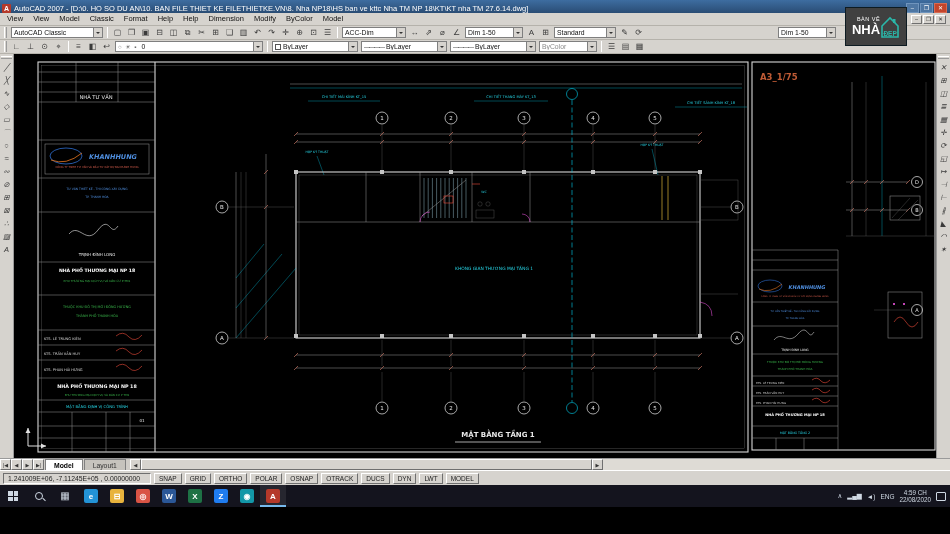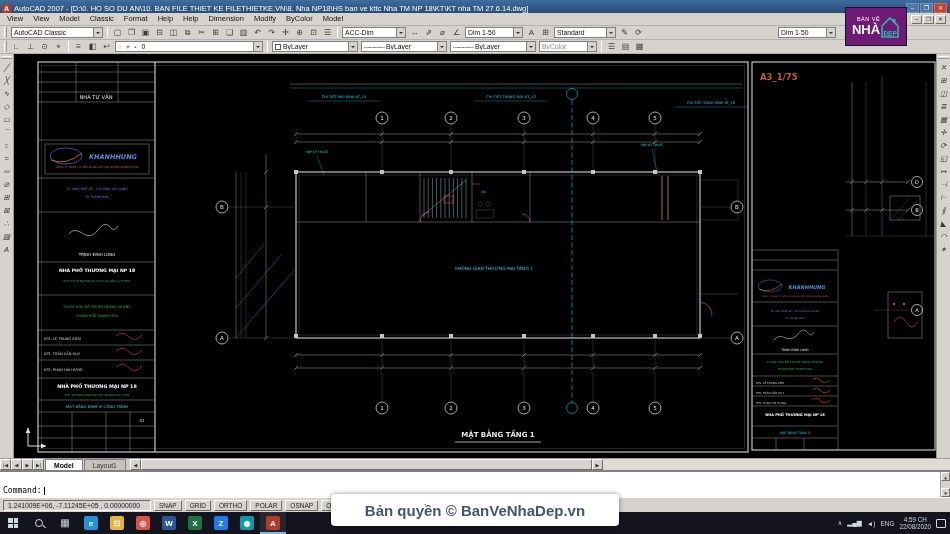--- a/index.html
+++ b/index.html
@@ -97,21 +97,21 @@
   .tv-icon{font-size:10px;color:#cfd8e3;line-height:1}
   .app-badge{width:14px;height:14px;border-radius:2px;display:flex;align-items:center;justify-content:center}
   .app-badge i{font-style:normal;font-size:8px;font-weight:bold;color:#fff}
   .tray{margin-left:auto;display:flex;align-items:center;gap:5px;padding:0 4px;font-size:6.5px}
   .tray-ico{font-size:6.5px;color:#cfd8e3}
   .clock{display:flex;flex-direction:column;align-items:center;line-height:1.15;font-size:6.3px}
   .notif{width:10px;height:9px;border:1px solid #cfd8e3;border-radius:1px}
 
   
   .watermark{position:absolute;left:331px;top:494px;width:288px;height:32px;background:#fff;border-radius:4px;box-shadow:0 0 5px rgba(0,0,0,.45);display:flex;align-items:center;justify-content:center;font-size:15px;font-weight:bold;color:#44566b;z-index:60}
-  .brand{position:absolute;left:845px;top:7px;width:62px;height:39px;background:#701a75;z-index:50;display:flex;align-items:center;justify-content:center;gap:0;border:1px solid #0d1b22}
+  .brand{position:absolute;left:845px;top:7px;width:62px;height:39px;background:#404040;z-index:50;display:flex;align-items:center;justify-content:center;gap:0;border:1px solid #0d1b22}
   .brand-col{display:flex;flex-direction:column;align-items:flex-end;line-height:1}
   .brand-line1{font-size:5.5px;color:#fff;letter-spacing:.5px}
   .brand-line2{font-size:13px;font-weight:bold;color:#fff}
   .house{position:relative;width:20px;height:24px}
   .house svg{display:block}
   .brand-line3{position:absolute;left:0;right:0;bottom:2px;text-align:center;font-size:6.5px;font-weight:bold;color:#2ab7a9}
 </style>
 </head>
 <body>
 
@@ -759,31 +759,20 @@
 
     <span class="tab active">Model</span>
     <span class="tab">Layout1</span>
     <span class="hscroll">
       <span class="hs-btn">◀</span>
       <span class="hs-thumb"></span>
       <span class="hs-btn">▶</span>
     </span>
   </div>
 
-  <div class="command">
-    <div class="cmd-history"></div>
-    <div class="cmd-prompt">
-      <span>Command:</span>
-      <span class="caret"></span>
-    </div>
-    <div class="cmd-scroll">
-      <span class="cs-btn">▲</span>
-      <span class="cs-btn">▼</span>
-    </div>
-  </div>
 
   <div class="statusbar">
     <span class="coords">1.241009E+06, -7.11245E+05 , 0.00000000</span>
 
       <span class="toggle">SNAP</span>
 
       <span class="toggle">GRID</span>
 
       <span class="toggle">ORTHO</span>
 
@@ -873,21 +862,20 @@
       <span class="tray-ico">◄)</span>
       <span>ENG</span>
       <span class="clock">
         <span>4:59 CH</span>
         <span>22/08/2020</span>
       </span>
       <span class="notif"></span>
     </div>
   </div>
 
-  <div class="watermark">Bản quyền © BanVeNhaDep.vn</div>
 
   <div class="brand">
     <span class="brand-col">
       <span class="brand-line1">BẢN VẼ</span>
       <span class="brand-line2">NHÀ</span>
     </span>
     <span class="house">
       <svg width="20" height="24" viewBox="0 0 20 24">
         <path d="M2,11 L10,3 L18,11 V22 H2 Z" fill="none" stroke="#2ab7a9" stroke-width="1.6"></path>
         <rect x="13" y="4" width="2.5" height="4" fill="#2ab7a9"></rect>

